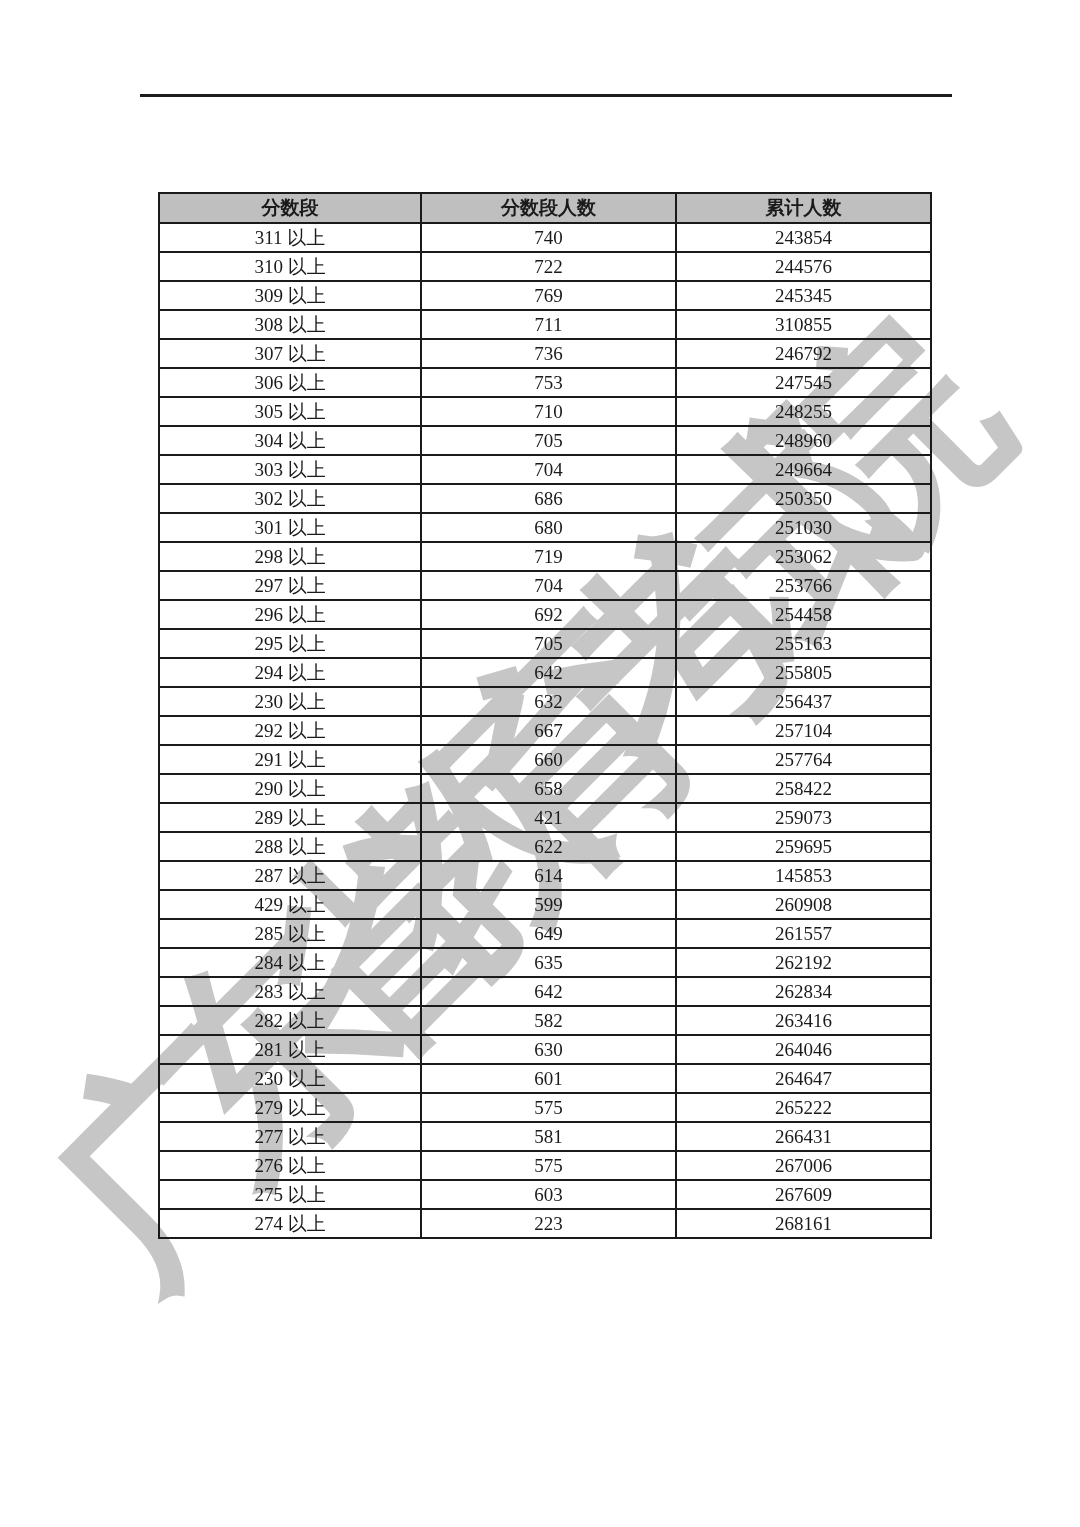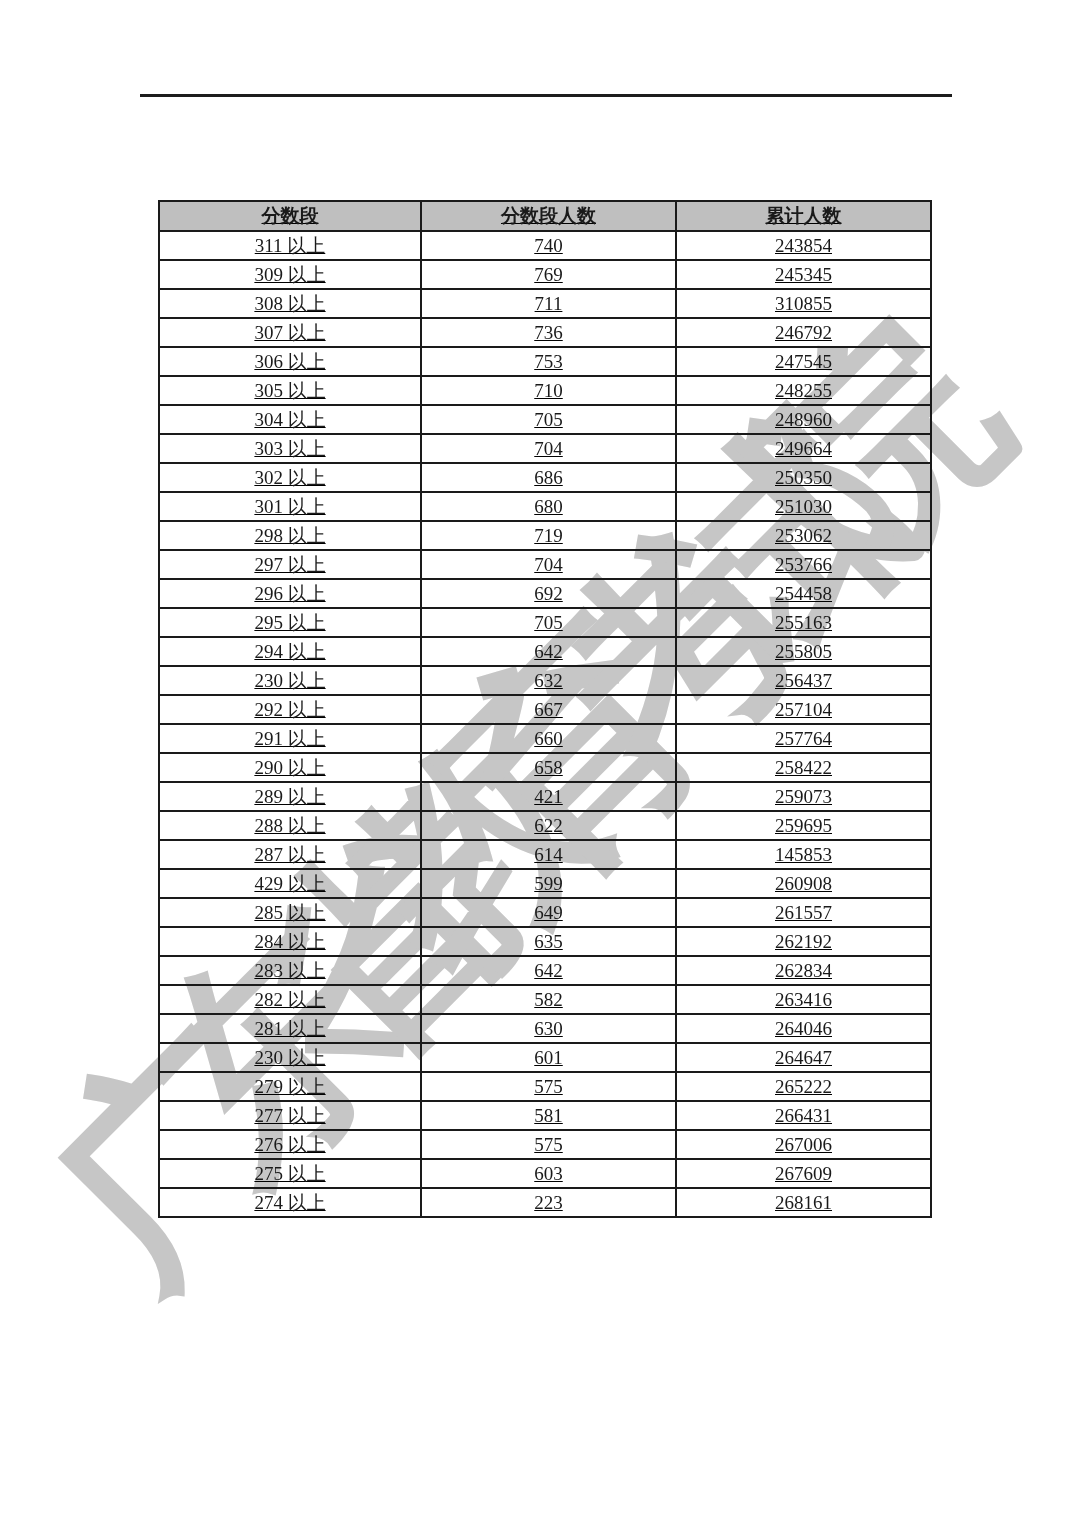--- a/index.html
+++ b/index.html
@@ -44,26 +44,25 @@
     color: var(--watermark-color);
     font-family: "DejaVu Serif", "Liberation Serif", serif;
     font-weight: bold;
     z-index: 1;
     pointer-events: none;
   }
 
   table.score-table {
     position: absolute;
     left: 158px;
-    top: 200px;
+    top: 192px;
     width: 772px;
     border-collapse: collapse;
     table-layout: fixed;
     z-index: 2;
-    text-decoration: underline;
   }
   .score-table th,
   .score-table td {
     border: 2px solid var(--border-color);
     text-align: center;
     vertical-align: middle;
     color: var(--text-color);
     font-size: 19px;
     padding: 0;
     overflow: hidden;
@@ -100,20 +99,25 @@
         <th>累计人数</th>
       </tr>
     </thead>
     <tbody>
         <tr>
     <td>311 以上</td>
     <td>740</td>
     <td>243854</td>
   </tr>
         <tr>
+    <td>310 以上</td>
+    <td>722</td>
+    <td>244576</td>
+  </tr>
+        <tr>
     <td>309 以上</td>
     <td>769</td>
     <td>245345</td>
   </tr>
         <tr>
     <td>308 以上</td>
     <td>711</td>
     <td>310855</td>
   </tr>
         <tr>

